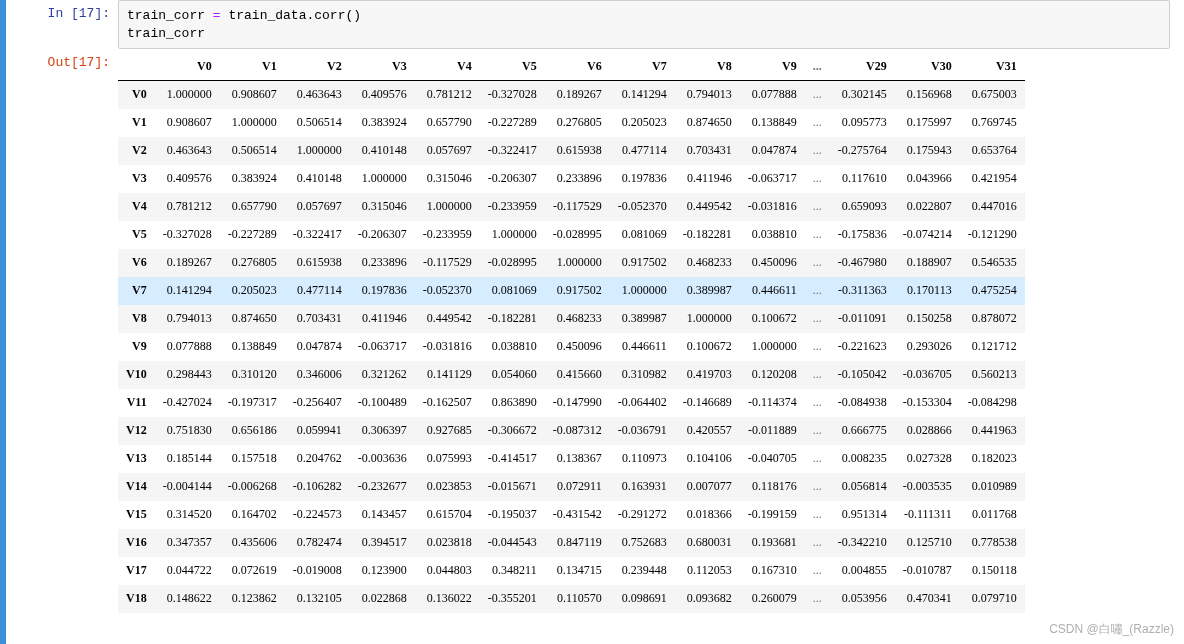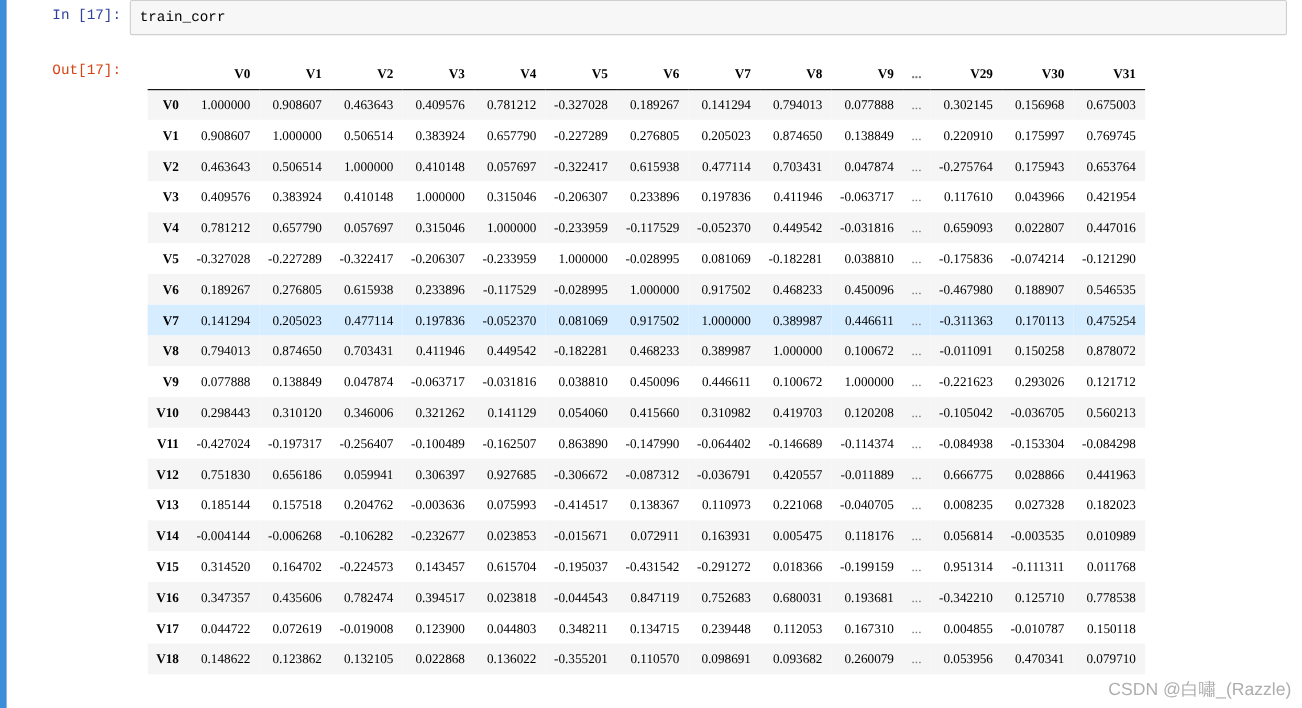--- a/index.html
+++ b/index.html
@@ -74,46 +74,49 @@
     background: #ffffff;
   }
   table.dataframe tbody tr.hovered {
     background: #d6ecff !important;
   }
   .watermark {
     position: absolute;
     right: 10px;
     bottom: 6px;
     color: rgba(120,120,120,0.6);
-    font-size: 16px;
+    font-size: 12px;
     pointer-events: none;
   }
   .ellipsis-col { color: #777; }
   .side-border {
     position:absolute;
     left:0; top:0; bottom:0;
     width:6px;
     background: #3b8ed8;
   }
 </style>
 </head>
 <body>
 
 <div class="side-border"></div>
 
 <div class="notebook">
 
   <div class="cell">
     <div class="prompt-col in-prompt">In  [17]:</div>
     <div class="code-area">
+      <div>
+        <span>train_corr </span><span class="op">=</span><span> train_data.corr()</span>
+      </div>
       <div>train_corr</div>
     </div>
   </div>
 
-  <div class="cell" style="margin-top:18px;gap:16px;">
+  <div class="cell" style="margin-top:0;">
     <div class="prompt-col out-prompt">Out[17]:</div>
     <div class="output-area">
       <table class="dataframe">
         <thead>
           <tr id="header-row">
               <th></th>
               <th>V0</th>
               <th>V1</th>
               <th>V2</th>
               <th>V3</th>
@@ -153,21 +156,21 @@
               <td>1.000000</td>
               <td>0.506514</td>
               <td>0.383924</td>
               <td>0.657790</td>
               <td>-0.227289</td>
               <td>0.276805</td>
               <td>0.205023</td>
               <td>0.874650</td>
               <td>0.138849</td>
               <td class="ellipsis-col">...</td>
-              <td>0.220910</td>
+              <td>0.095773</td>
               <td>0.175997</td>
               <td>0.769745</td>
             </tr>
             <tr>
               <th>V2</th>
               <td>0.463643</td>
               <td>0.506514</td>
               <td>1.000000</td>
               <td>0.410148</td>
               <td>0.057697</td>
@@ -354,38 +357,38 @@
             <tr>
               <th>V13</th>
               <td>0.185144</td>
               <td>0.157518</td>
               <td>0.204762</td>
               <td>-0.003636</td>
               <td>0.075993</td>
               <td>-0.414517</td>
               <td>0.138367</td>
               <td>0.110973</td>
-              <td>0.221068</td>
+              <td>0.104106</td>
               <td>-0.040705</td>
               <td class="ellipsis-col">...</td>
               <td>0.008235</td>
               <td>0.027328</td>
               <td>0.182023</td>
             </tr>
             <tr>
               <th>V14</th>
               <td>-0.004144</td>
               <td>-0.006268</td>
               <td>-0.106282</td>
               <td>-0.232677</td>
               <td>0.023853</td>
               <td>-0.015671</td>
               <td>0.072911</td>
               <td>0.163931</td>
-              <td>0.005475</td>
+              <td>0.007077</td>
               <td>0.118176</td>
               <td class="ellipsis-col">...</td>
               <td>0.056814</td>
               <td>-0.003535</td>
               <td>0.010989</td>
             </tr>
             <tr>
               <th>V15</th>
               <td>0.314520</td>
               <td>0.164702</td>

